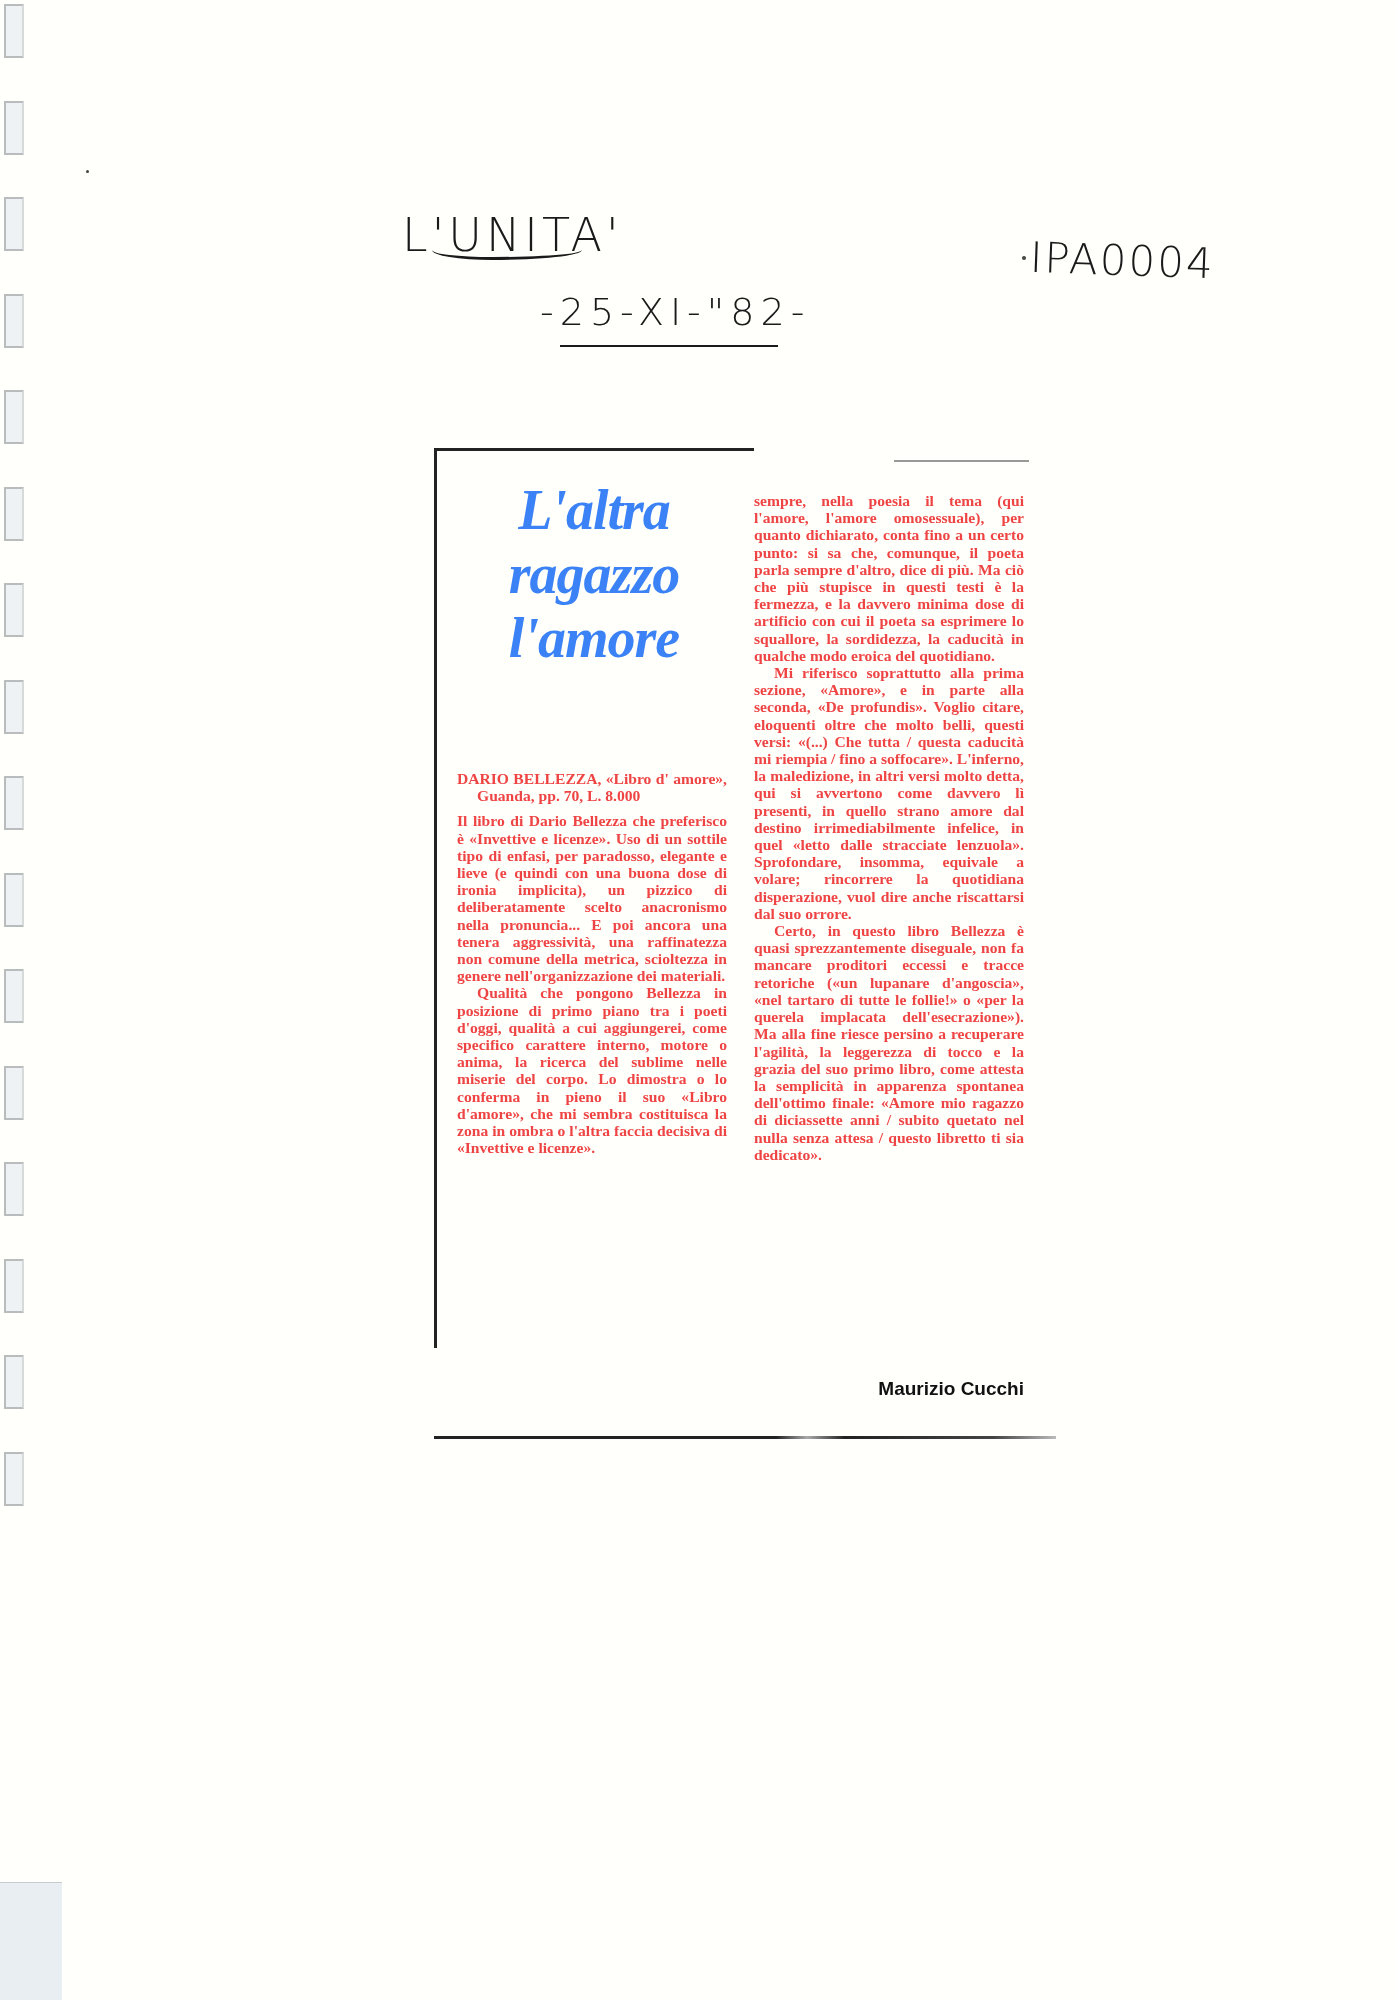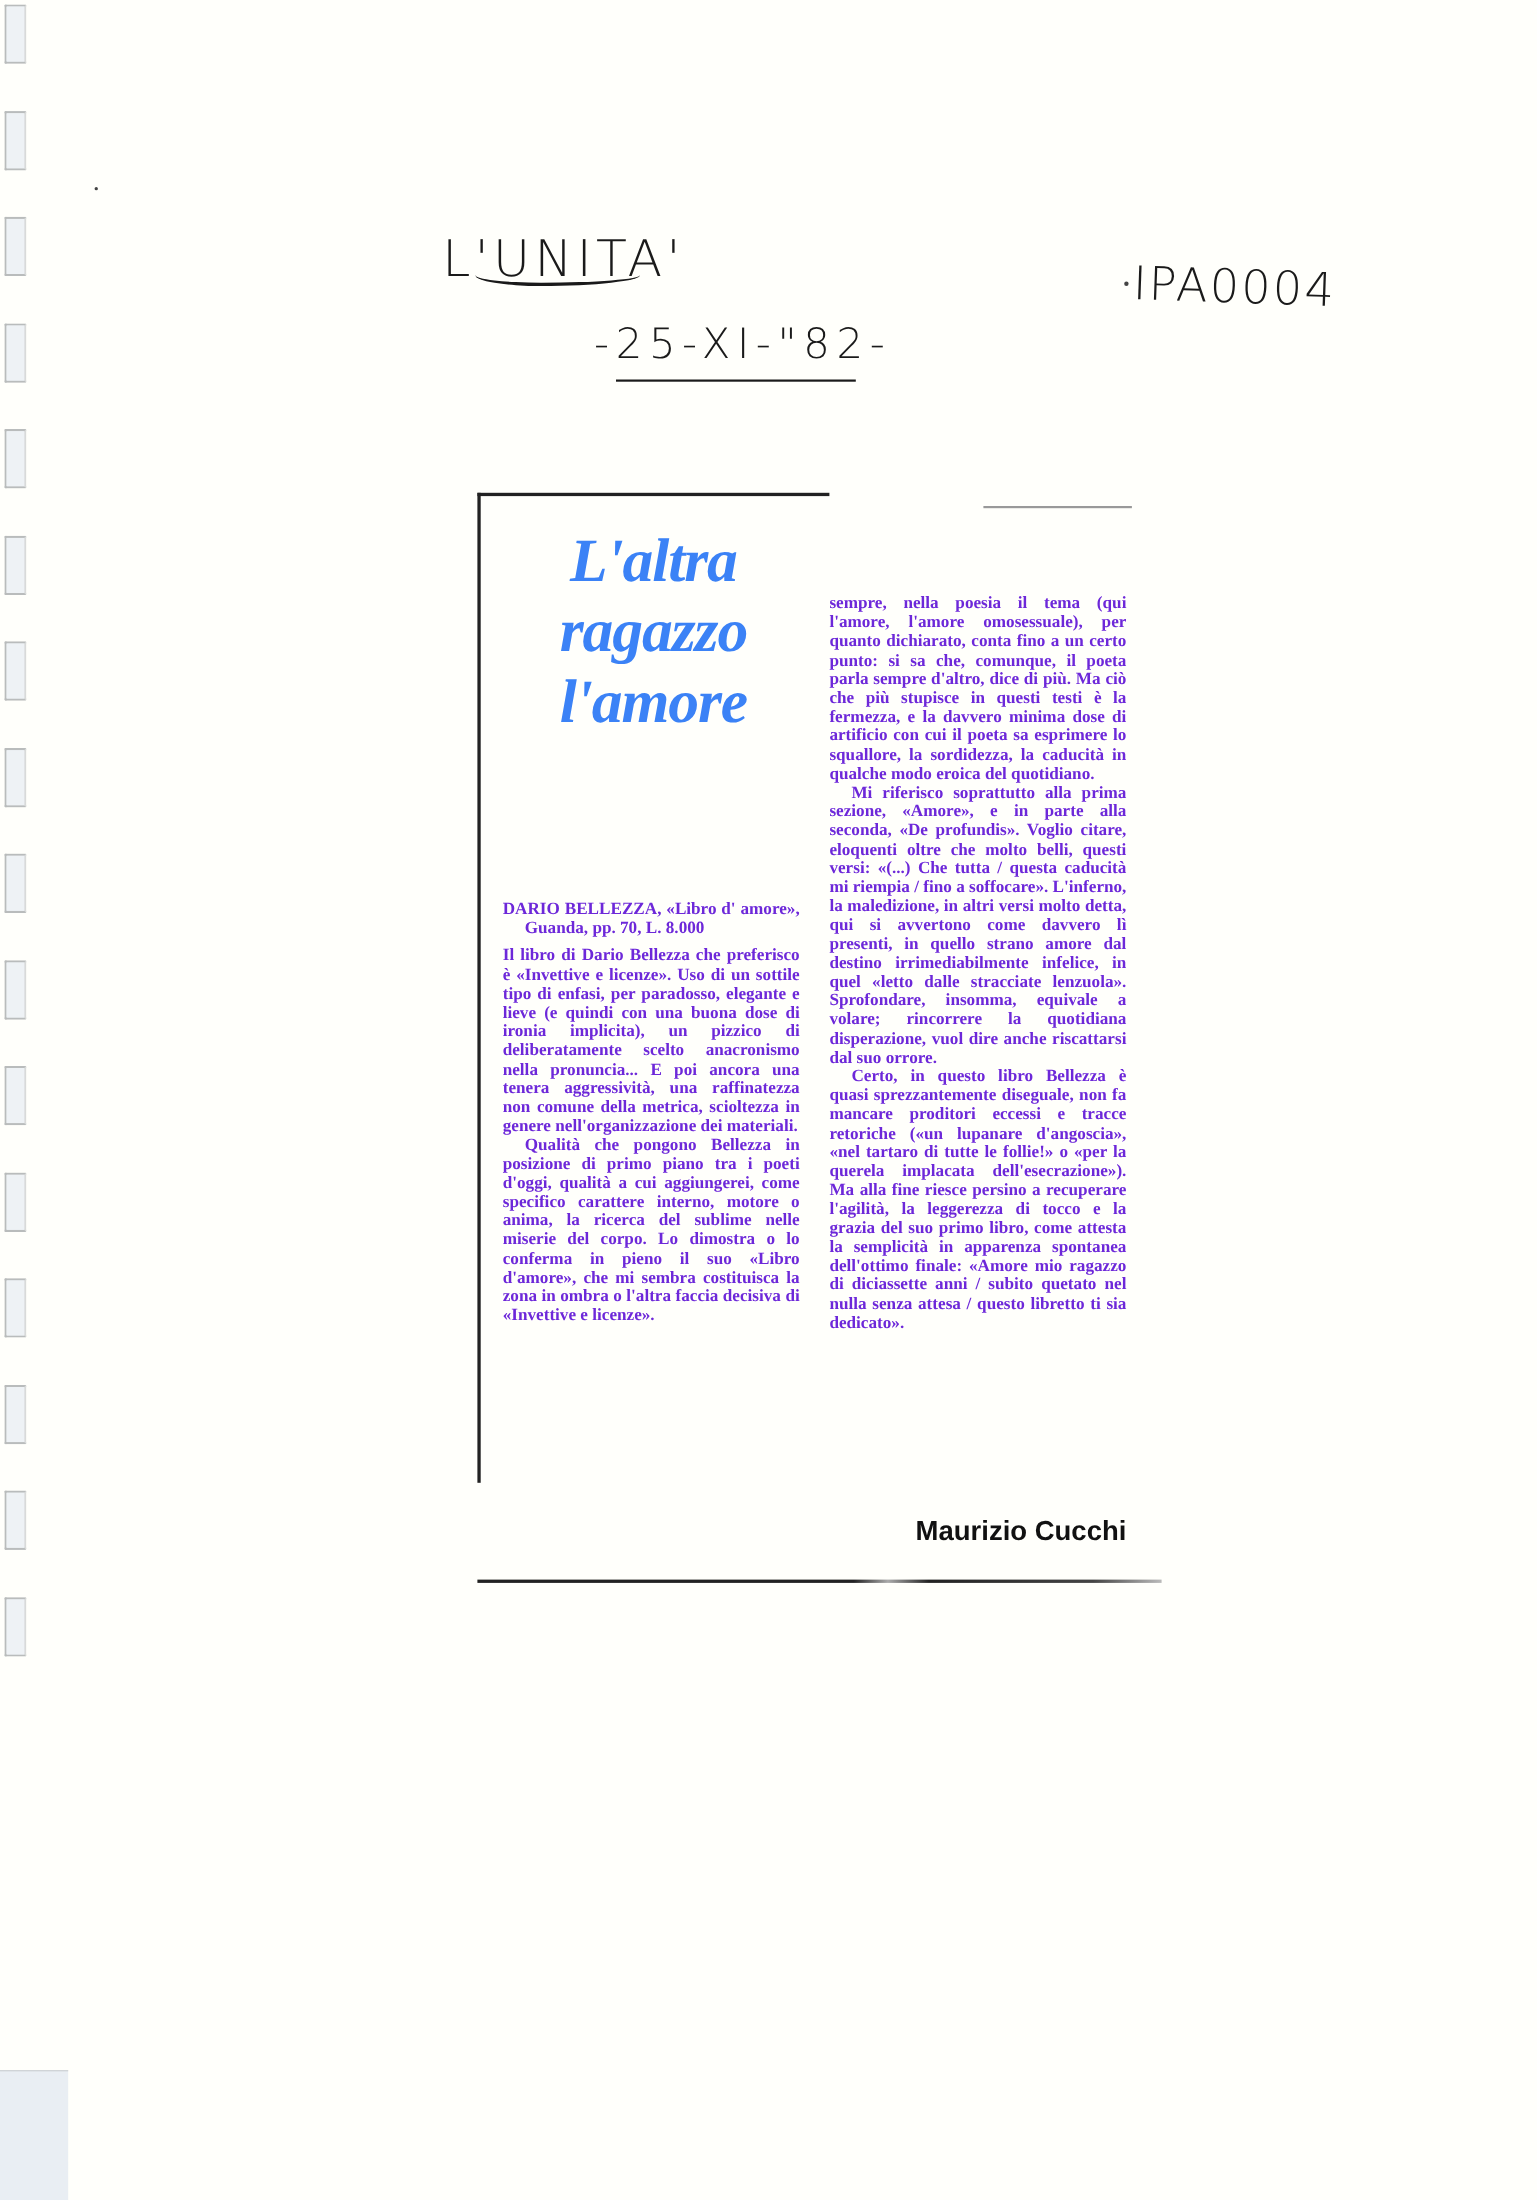--- a/index.html
+++ b/index.html
@@ -27,28 +27,28 @@
   .clip-top-border { position: absolute; left: 0; top: 0; width: 320px; height: 3px; background: #222; }
   .clip-top-border-faint { position: absolute; left: 460px; top: 12px; width: 135px; height: 2px; background: #999; }
   .clip-bottom-border { position: absolute; left: 0; top: 988px; width: 622px; height: 3px;
       background: linear-gradient(90deg, #222 0%, #222 55%, #aaa 60%, #222 66%, #444 90%, #bbb 100%); }
 
   .headline { position: absolute; left: 30px; top: 30px; width: 260px; text-align: center;
       font-family: "Liberation Serif", serif; font-style: italic; font-weight: bold;
       font-size: 56px; line-height: 64px; letter-spacing: -1px; color: #3b82f6; }
 
   .col { position: absolute; font-family: "Liberation Serif", serif; font-weight: bold;
-      font-size: 15.6px; line-height: 17.2px; text-align: justify; color: #6d28d9; margin-top: 48px; }
+      font-size: 15.6px; line-height: 17.2px; text-align: justify; color: #ef4444; }
   .col-left { left: 23px; top: 322px; width: 270px; }
   .col-right { left: 320px; top: 44px; width: 270px; }
   .book-info { display: block; padding-left: 20px; text-indent: -20px; margin-bottom: 8px; font-size: 15.6px; }
   .para { display: block; text-indent: 0; }
   .para.indent { text-indent: 20px; }
   .byline { position: absolute; right: 32px; top: 930px; font-family: "Liberation Sans", sans-serif;
-      font-weight: bold; font-size: 25px; color: #111; }
+      font-weight: bold; font-size: 19px; color: #111; }
 </style>
 </head>
 <body>
 
 <div class="page">
 
   <div class="holes" id="holes">
       <div class="hole" style="top: 4px;"></div>
       <div class="hole" style="top: 100.5px;"></div>
       <div class="hole" style="top: 197px;"></div>

